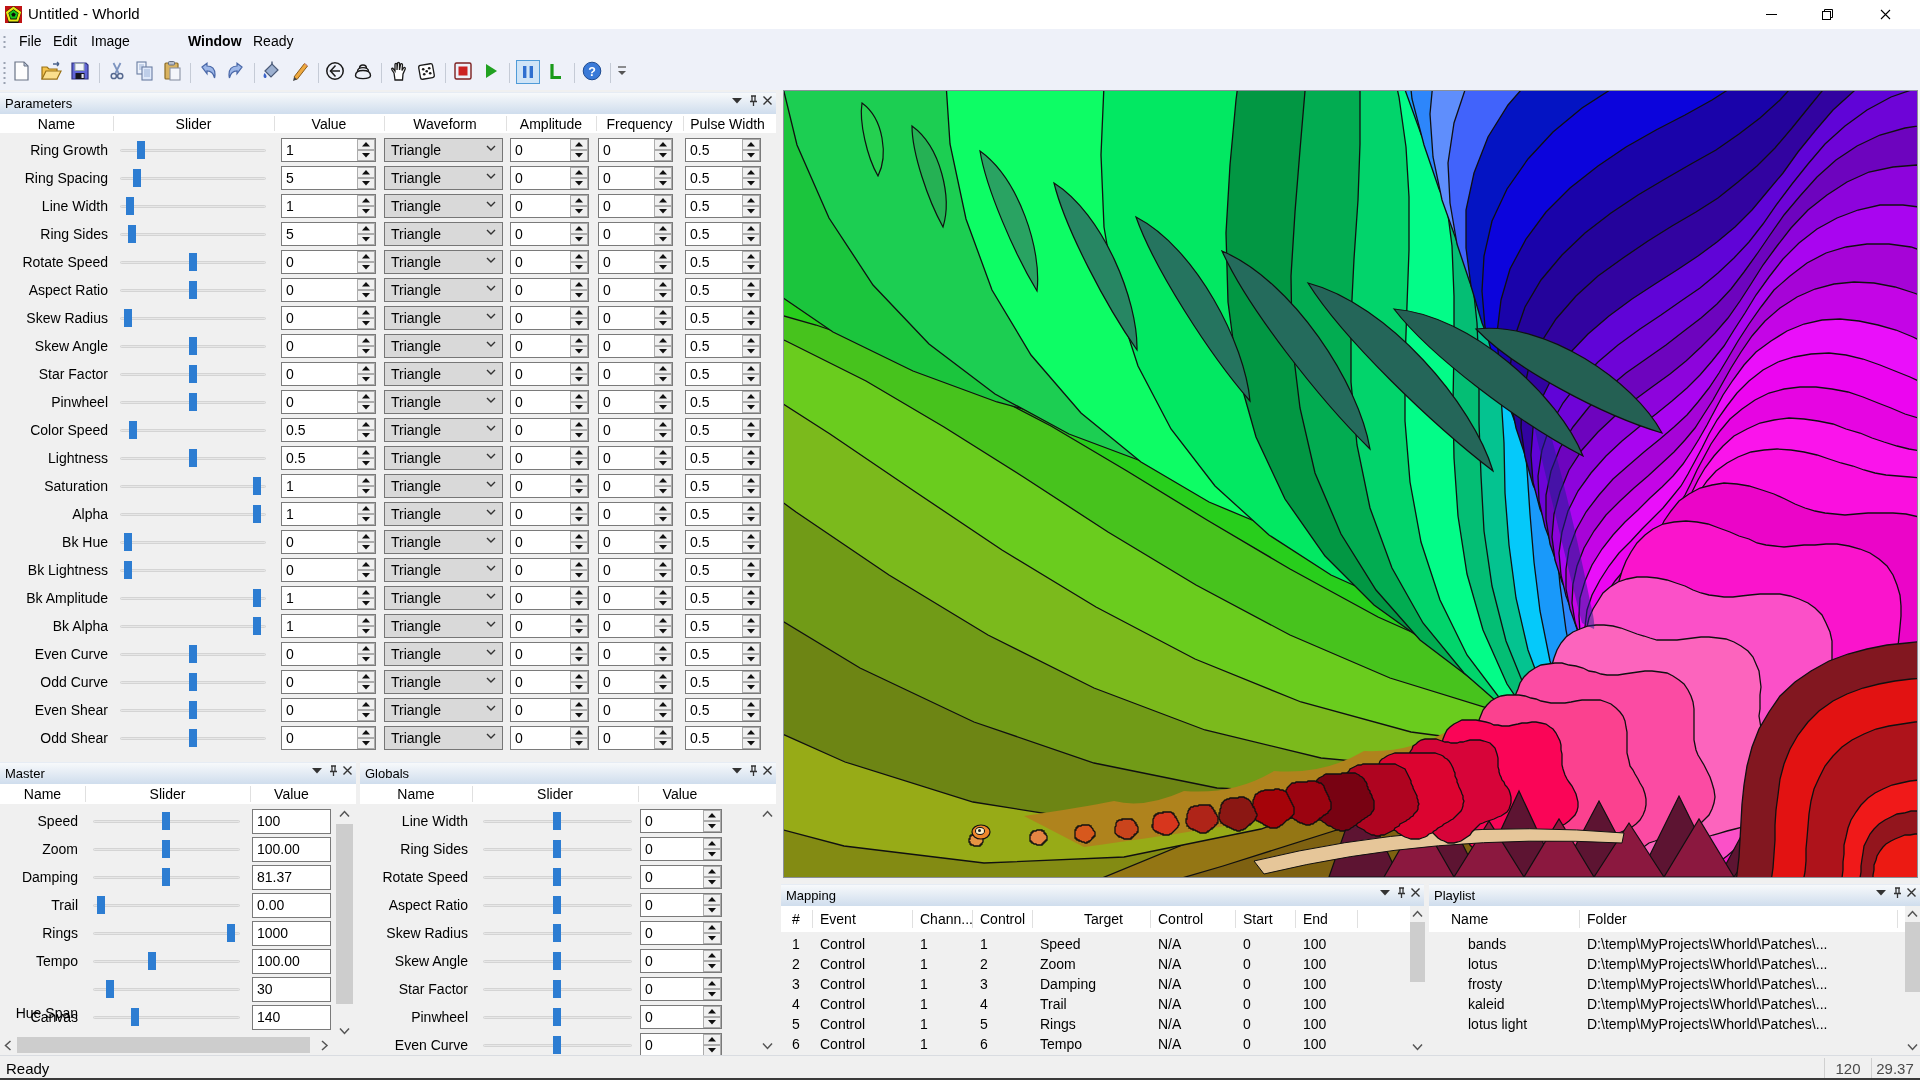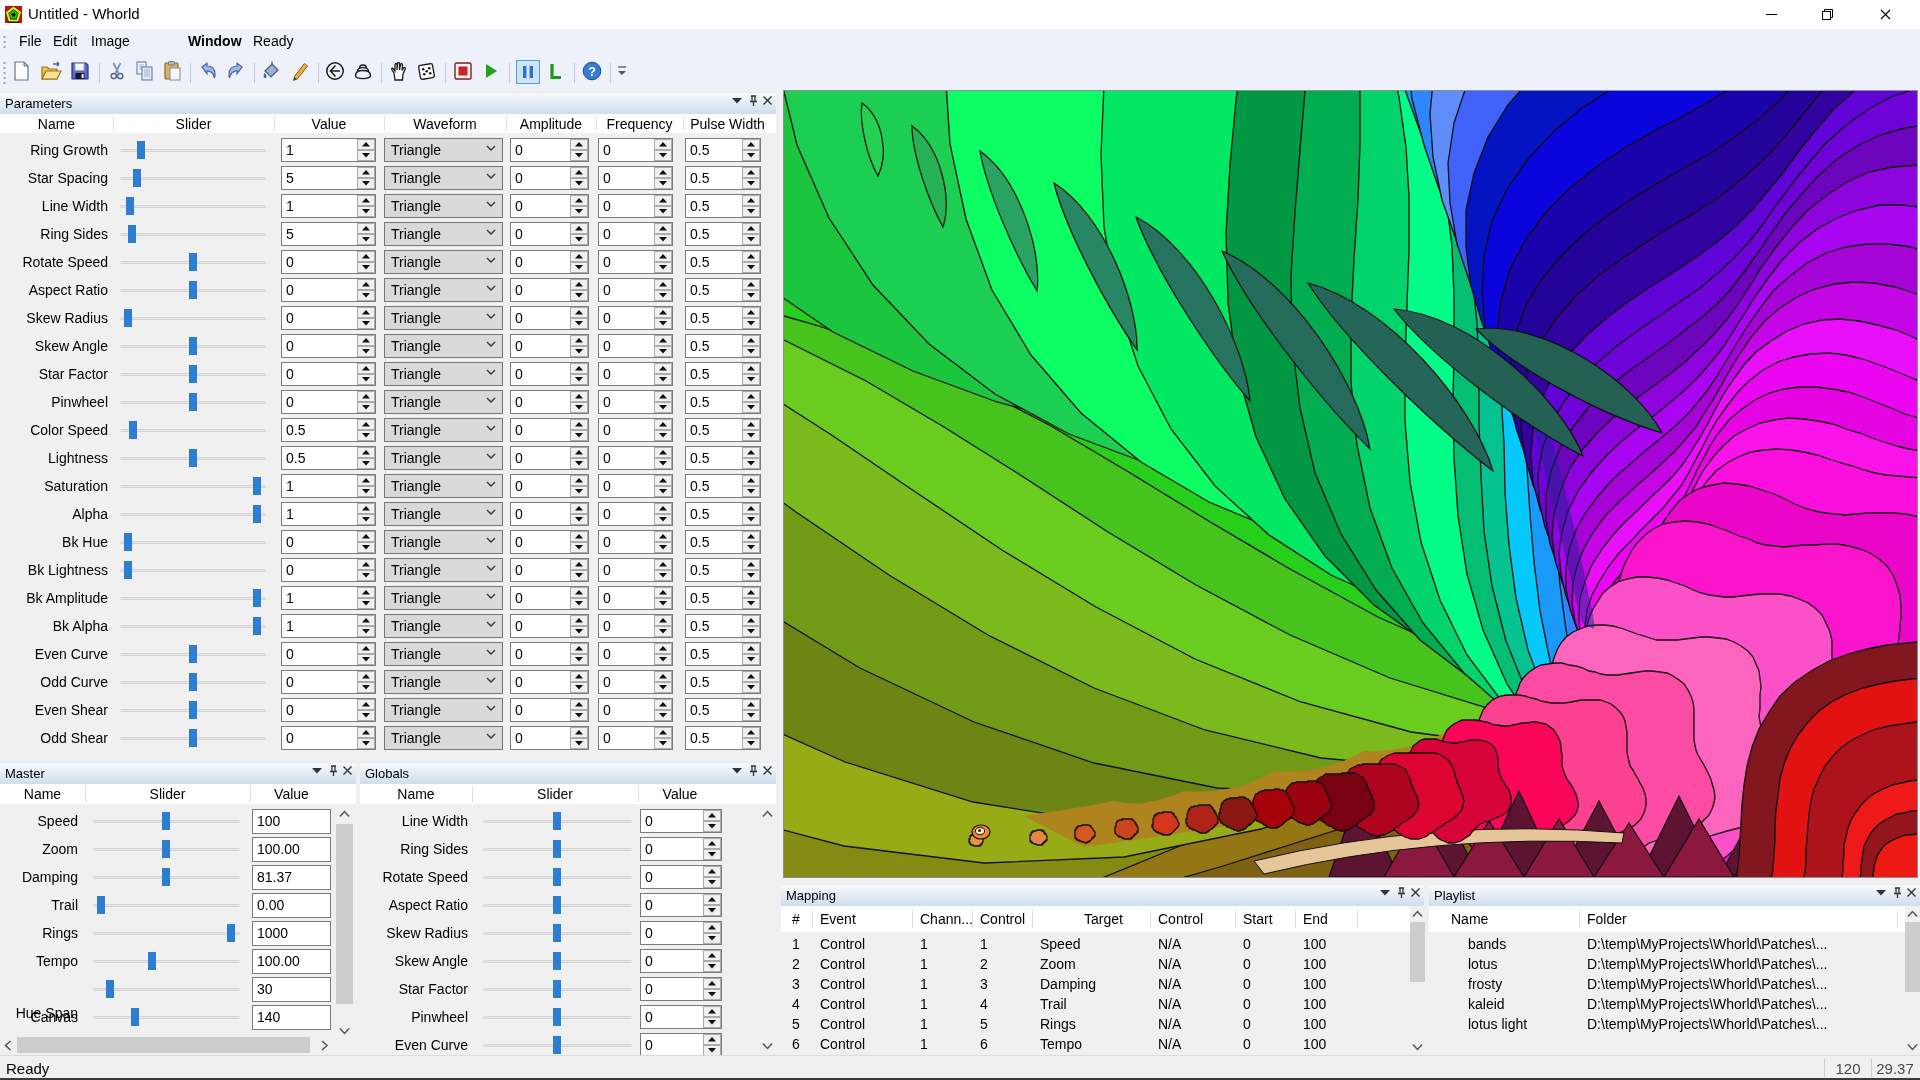--- a/index.html
+++ b/index.html
@@ -286,21 +286,21 @@
           <path d="M0,4.5 L4,0 L8,4.5Z" fill="#101010"></path>
         </svg>
       </div>
       <div style="position:absolute;left:0;top:11px;width:18px;height:11px;background:#f0f0f0;border:1px solid #acacac;">
         <svg width="8" height="5" style="position:absolute;left:4px;top:2px">
           <path d="M0,0 L4,4.5 L8,0Z" fill="#101010"></path>
         </svg>
       </div>
     </div>
   </div>
-<div class="rowlabel" style="left:0;top:170px;width:108px;">Star Spacing</div>
+<div class="rowlabel" style="left:0;top:170px;width:108px;">Ring Spacing</div>
 <div class="slider" style="left:120px;top:169px;width:146px;">
     <div class="track"></div>
     <div class="thumb" style="left:13px;"></div>
   </div>
 <div class="editbox" style="left:281px;top:166px;width:95px;">
     <div class="v">5</div>
     <div style="position:absolute;right:0;top:0;width:18px;height:22px;">
       <div style="position:absolute;left:0;top:0;width:18px;height:11px;background:#f0f0f0;border:1px solid #acacac;">
         <svg width="8" height="5" style="position:absolute;left:4px;top:2px">
           <path d="M0,4.5 L4,0 L8,4.5Z" fill="#101010"></path>

